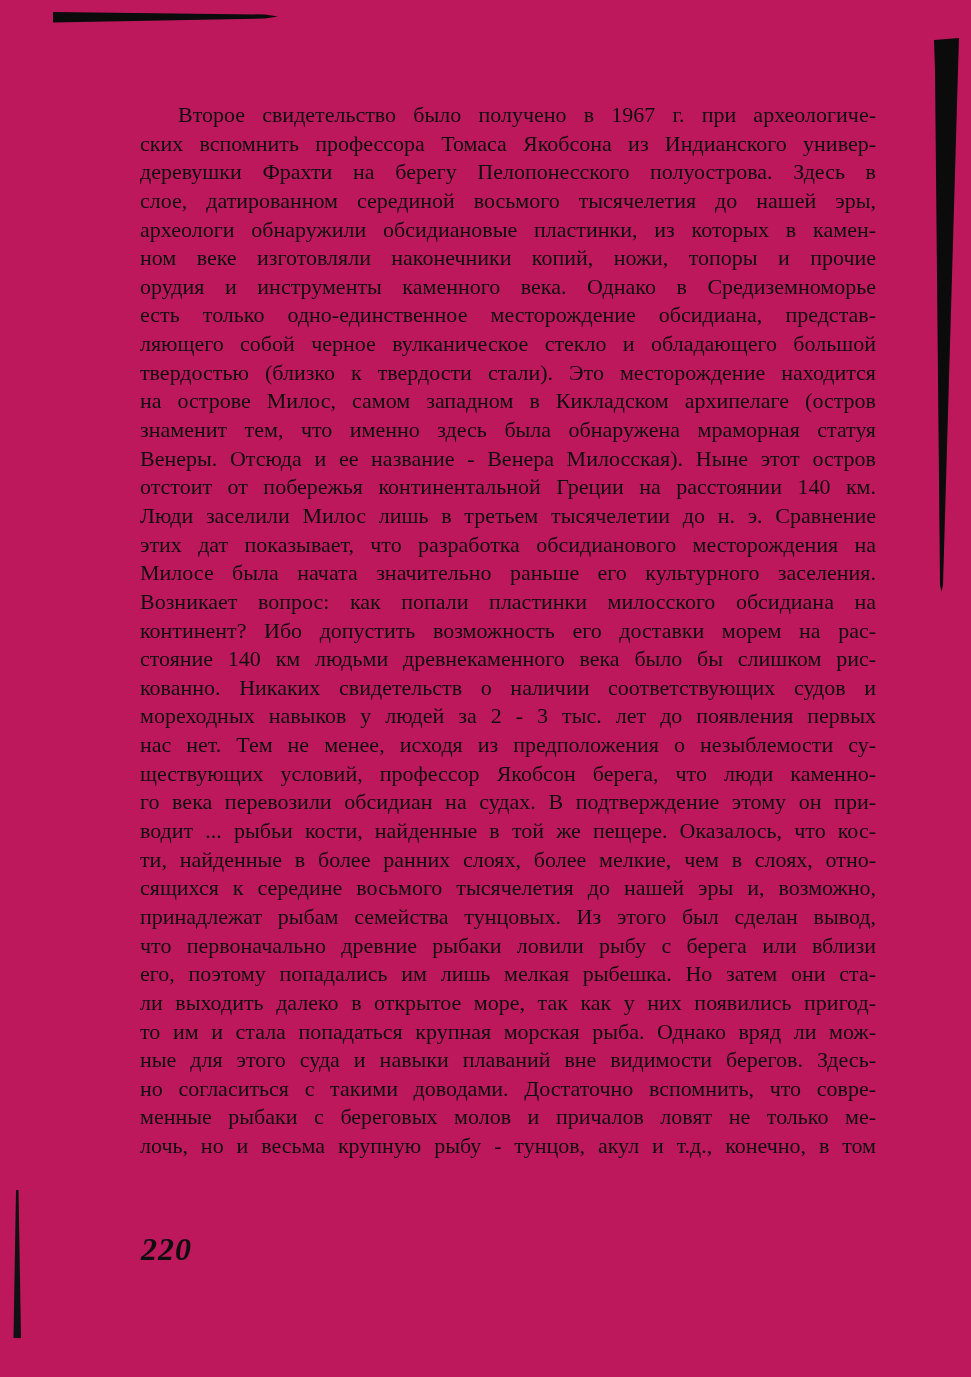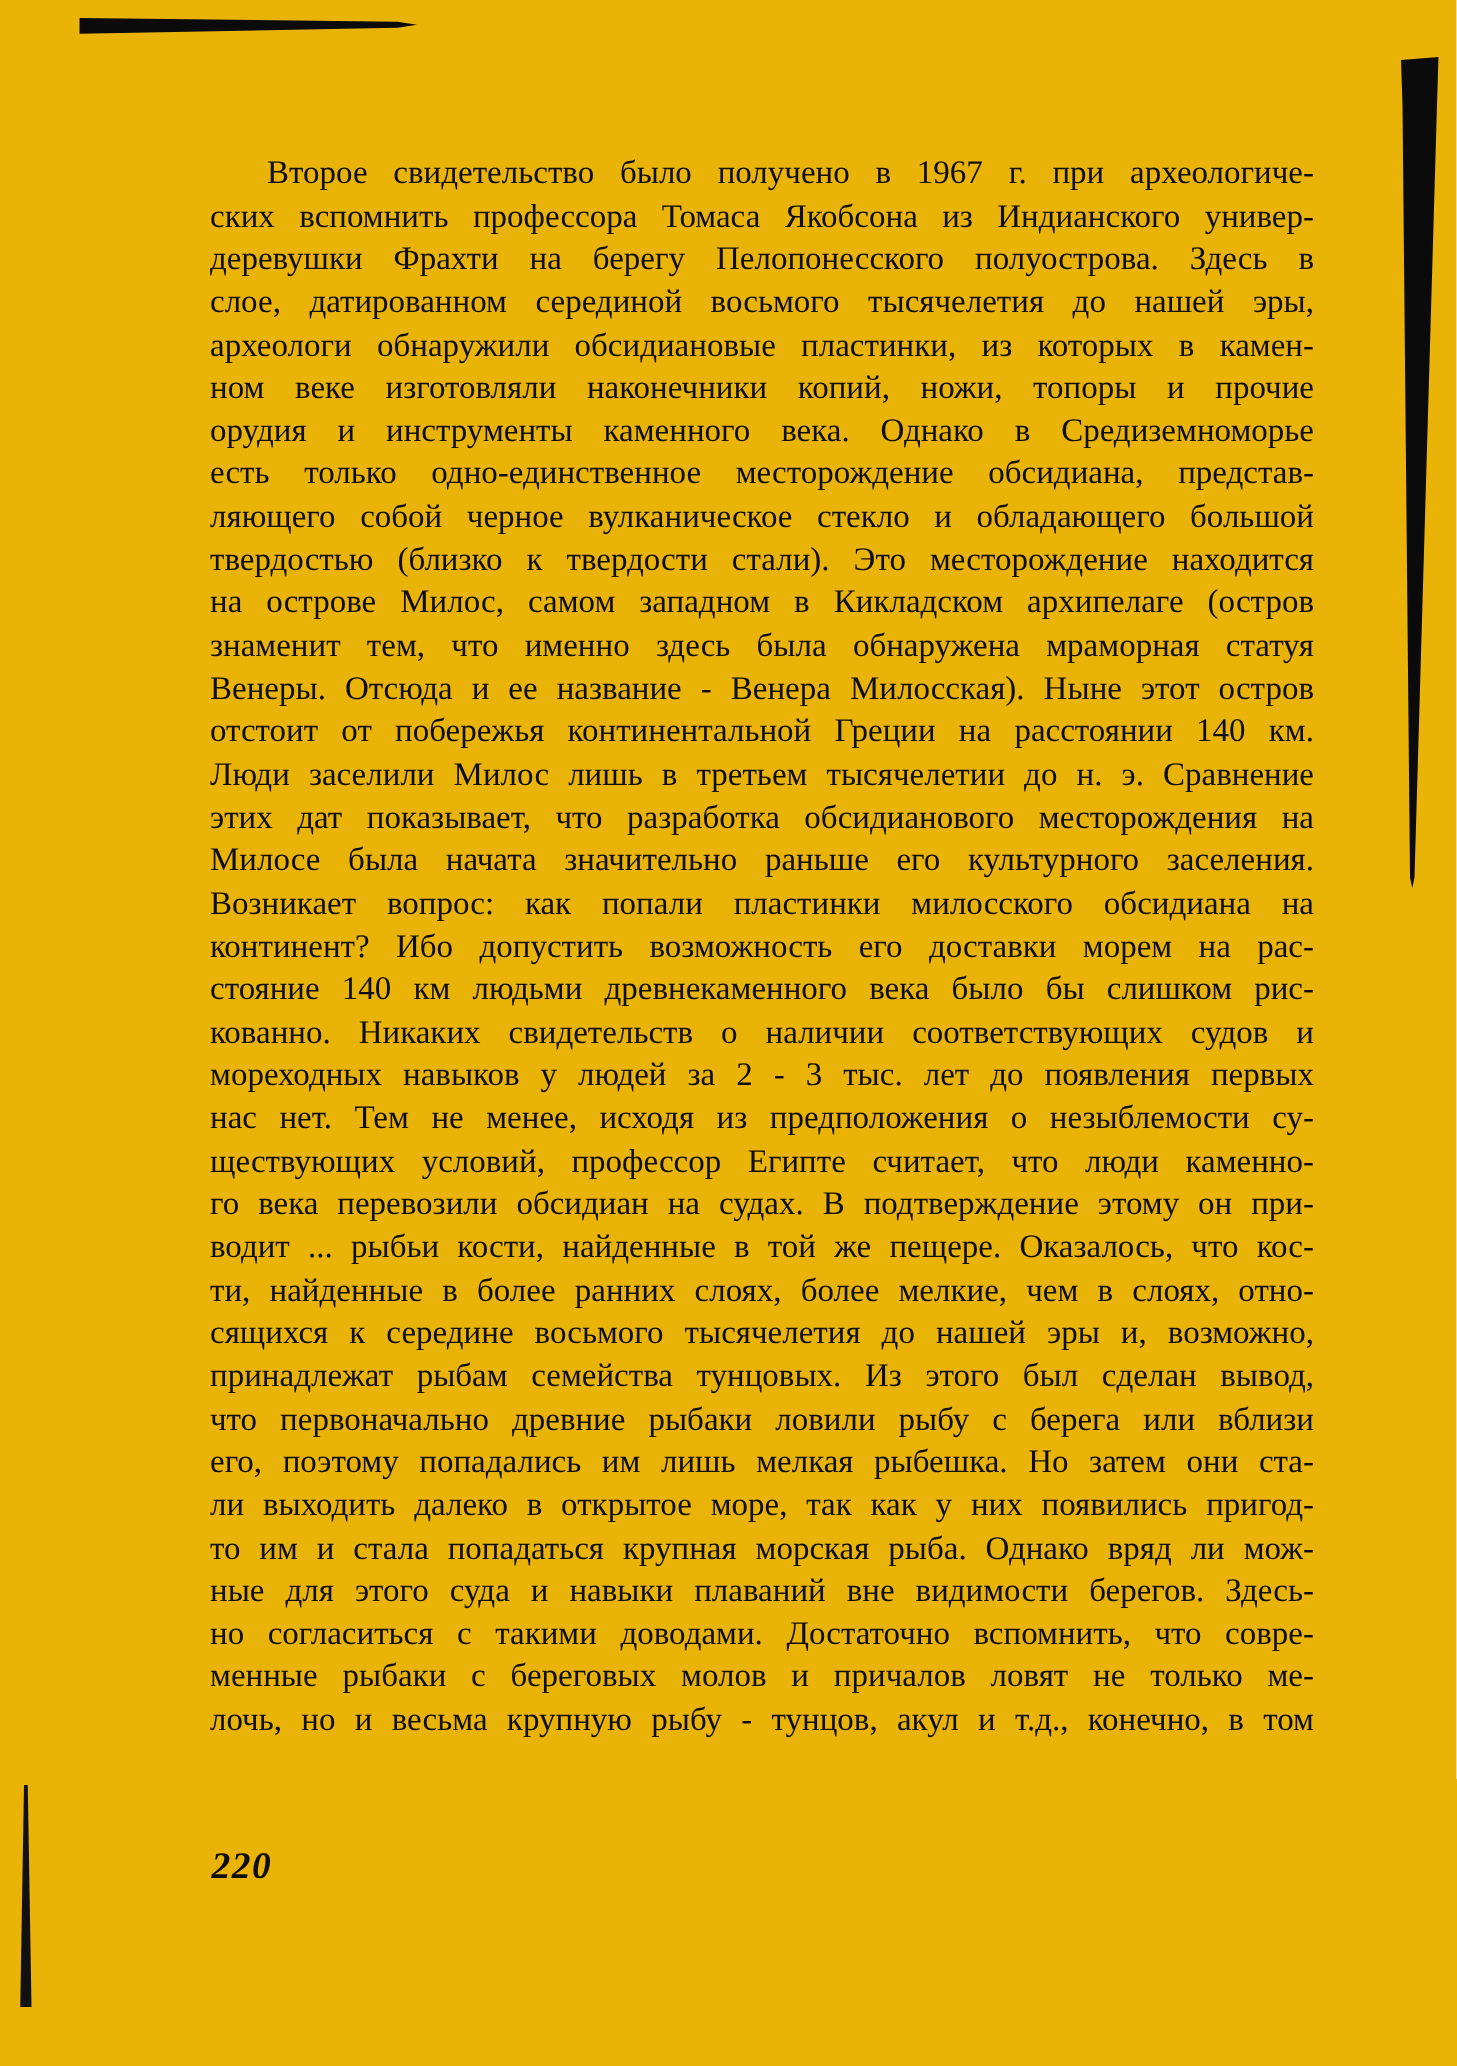--- a/index.html
+++ b/index.html
@@ -4,21 +4,21 @@
 <style>
   html, body {
     margin: 0;
     padding: 0;
     background: #ffffff;
   }
   .page {
     position: relative;
     width: 971px;
     height: 1377px;
-    background: #eab308;
+    background: #be185d;
     overflow: hidden;
     font-family: "Liberation Serif", serif;
     color: #0e0e0e;
   }
   .text-block {
     position: absolute;
     left: 140px;
     top: 101px;
     width: 736px;
   }
@@ -32,21 +32,21 @@
     overflow: hidden;
     word-spacing: 1px;
   }
   .text-line:first-child {
     text-indent: 38px;
   }
   .page-number {
     position: absolute;
     left: 141px;
     top: 1231px;
-    font-size: 25px;
+    font-size: 32px;
     font-weight: bold;
     font-style: italic;
     letter-spacing: 1px;
   }
   .artifacts {
     position: absolute;
     left: 0;
     top: 0;
     pointer-events: none;
   }
@@ -79,21 +79,21 @@
       <div class="text-line">отстоит от побережья континентальной Греции на расстоянии 140 км.</div>
       <div class="text-line">Люди заселили Милос лишь в третьем тысячелетии до н. э. Сравнение</div>
       <div class="text-line">этих дат показывает, что разработка обсидианового месторождения на</div>
       <div class="text-line">Милосе была начата значительно раньше его культурного заселения.</div>
       <div class="text-line">Возникает вопрос: как попали пластинки милосского обсидиана на</div>
       <div class="text-line">континент? Ибо допустить возможность его доставки морем на рас-</div>
       <div class="text-line">стояние 140 км людьми древнекаменного века было бы слишком рис-</div>
       <div class="text-line">кованно. Никаких свидетельств о наличии соответствующих судов и</div>
       <div class="text-line">мореходных навыков у людей за 2 - 3 тыс. лет до появления первых</div>
       <div class="text-line">нас нет. Тем не менее, исходя из предположения о незыблемости су-</div>
-      <div class="text-line">ществующих условий, профессор Египте считает, что люди каменно-</div>
+      <div class="text-line">ществующих условий, профессор Якобсон берега, что люди каменно-</div>
       <div class="text-line">го века перевозили обсидиан на судах. В подтверждение этому он при-</div>
       <div class="text-line">водит ... рыбьи кости, найденные в той же пещере. Оказалось, что кос-</div>
       <div class="text-line">ти, найденные в более ранних слоях, более мелкие, чем в слоях, отно-</div>
       <div class="text-line">сящихся к середине восьмого тысячелетия до нашей эры и, возможно,</div>
       <div class="text-line">принадлежат рыбам семейства тунцовых. Из этого был сделан вывод,</div>
       <div class="text-line">что первоначально древние рыбаки ловили рыбу с берега или вблизи</div>
       <div class="text-line">его, поэтому попадались им лишь мелкая рыбешка. Но затем они ста-</div>
       <div class="text-line">ли выходить далеко в открытое море, так как у них появились пригод-</div>
       <div class="text-line">то им и стала попадаться крупная морская рыба. Однако вряд ли мож-</div>
       <div class="text-line">ные для этого суда и навыки плаваний вне видимости берегов. Здесь-</div>

